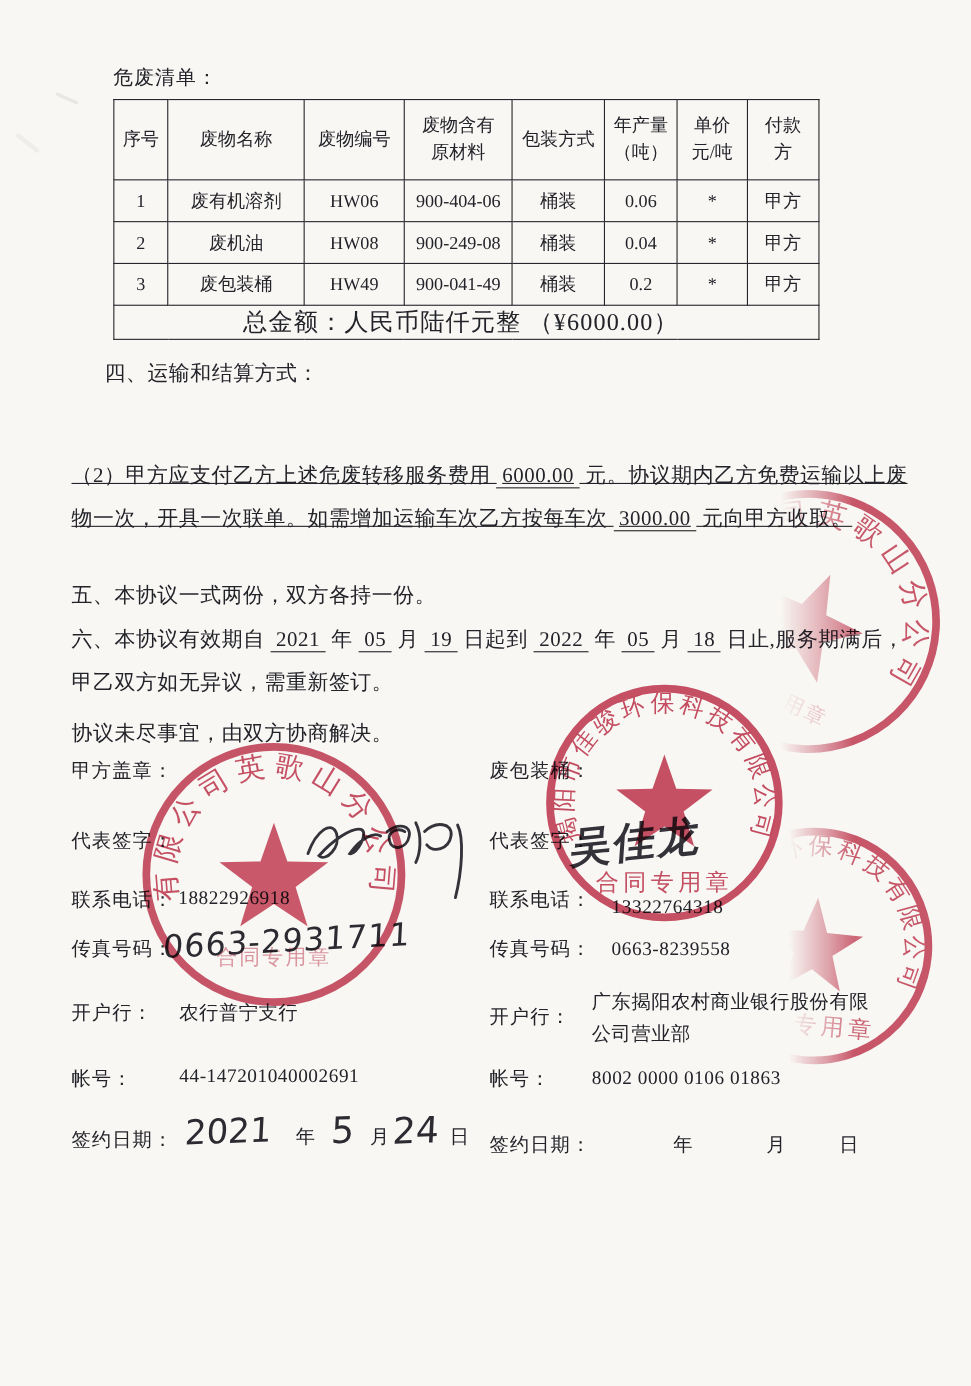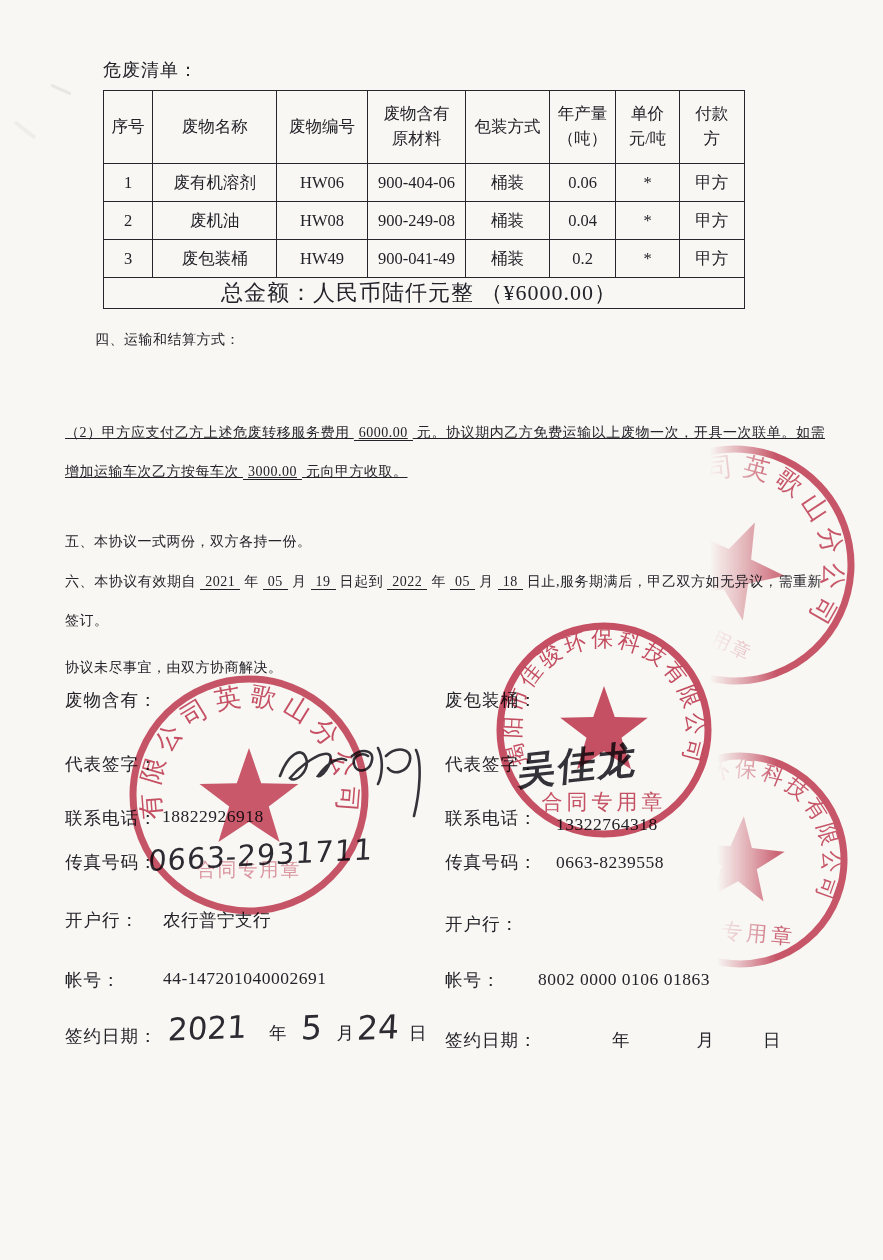--- a/index.html
+++ b/index.html
@@ -4,21 +4,21 @@
 <style>
   html,body{margin:0;padding:0;}
   body{background:#e8e6e1;}
   #page{
     position:relative; width:883px; height:1260px; margin:0 auto;
     background:#f8f7f3; overflow:hidden;
     font-family:"Liberation Serif","DejaVu Serif",serif;
     color:#23232a;
   }
   .abs{position:absolute;}
-  .txt{font-size:14px; line-height:39px; letter-spacing:.5px;}
+  .txt{font-size:19px; line-height:39px; letter-spacing:.5px;}
   .label{font-size:17.5px; letter-spacing:1px;}
   .val{font-size:17.5px; letter-spacing:.5px;}
   .u{border-bottom:1.6px solid #23232a; padding:0 5px;}
 
   
   table.waste{border-collapse:collapse; width:642px; background:transparent;}
   table.waste th, table.waste td{
     border:1.7px solid #26262c; text-align:center; font-weight:normal;
     font-size:16.5px; color:#23232a; padding:0 2px;
   }
@@ -132,39 +132,40 @@
   </p>
 
   <div class="abs txt" style="left:65px; top:522px;">五、本协议一式两份，双方各持一份。</div>
 
   <p class="abs txt" style="left:65px; top:562px; width:757px; margin:0; text-align:justify;">
     <span>六、本协议有效期自 </span><span class="u">2021</span><span> 年 </span><span class="u">05</span><span> 月 </span><span class="u">19</span><span> 日起到 </span><span class="u">2022</span><span> 年 </span><span class="u">05</span><span> 月 </span><span class="u">18</span><span> 日止,服务期满后，甲乙双方如无异议，需重新签订。</span>
   </p>
 
   <div class="abs txt" style="left:65px; top:648px;">协议未尽事宜，由双方协商解决。</div>
 
-  <div class="abs label" style="left:65px; top:688px;">废物含有：</div>
+  <div class="abs label" style="left:65px; top:688px;">甲方盖章：</div>
   <div class="abs label" style="left:445px; top:688px;">废包装桶：</div>
 
   <div class="abs label" style="left:65px; top:752px;">代表签字：</div>
   <div class="abs label" style="left:445px; top:752px;">代表签字：</div>
 
   <div class="abs label" style="left:65px; top:806px;">联系电话：</div>
   <div class="abs val" style="left:162px; top:806px;">18822926918</div>
   <div class="abs label" style="left:445px; top:806px;">联系电话：</div>
   <div class="abs val" style="left:556px; top:814px;">13322764318</div>
 
   <div class="abs label" style="left:65px; top:850px;">传真号码：</div>
   <div class="abs hand hand-fax" style="left:148px; top:838px;">0663-2931711</div>
   <div class="abs label" style="left:445px; top:850px;">传真号码：</div>
   <div class="abs val" style="left:556px; top:852px;">0663-8239558</div>
 
   <div class="abs label" style="left:65px; top:908px;">开户行：</div>
   <div class="abs val" style="left:163px; top:908px;">农行普宁支行</div>
   <div class="abs label" style="left:445px; top:912px;">开户行：</div>
+  <div class="abs val" style="left:538px; top:896px; width:252px; line-height:29px;">广东揭阳农村商业银行股份有限公司营业部</div>
 
   <div class="abs label" style="left:65px; top:968px;">帐号：</div>
   <div class="abs val" style="left:163px; top:968px;">44-147201040002691</div>
   <div class="abs label" style="left:445px; top:968px;">帐号：</div>
   <div class="abs val" style="left:538px; top:969px;">8002 0000 0106 01863</div>
 
   <div class="abs label" style="left:65px; top:1024px;">签约日期：</div>
   <div class="abs daterow" style="left:168px; top:1008px;">
     <span class="hand hand-num">2021</span>
     <span class="label" style="margin:0 14px 0 22px;">年</span>

